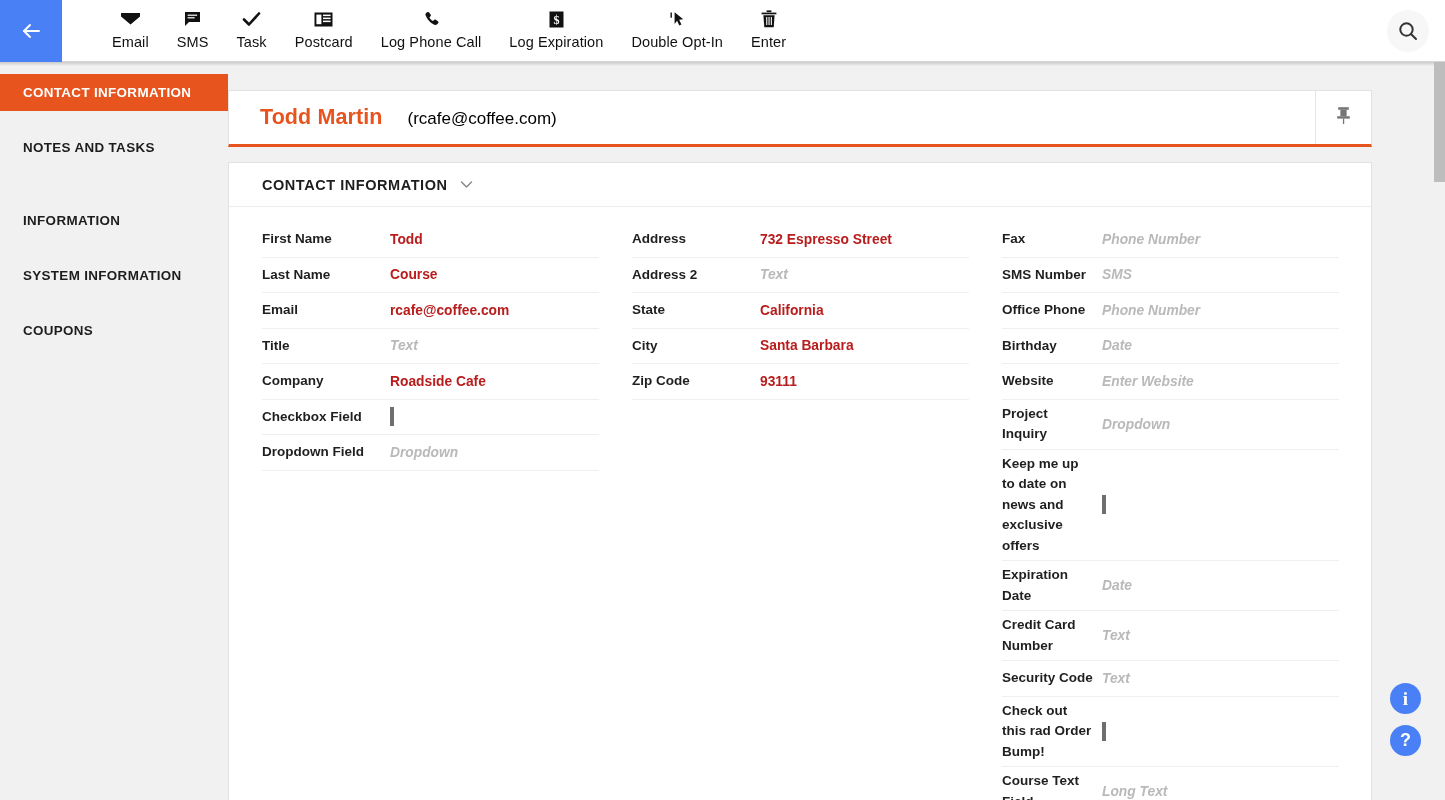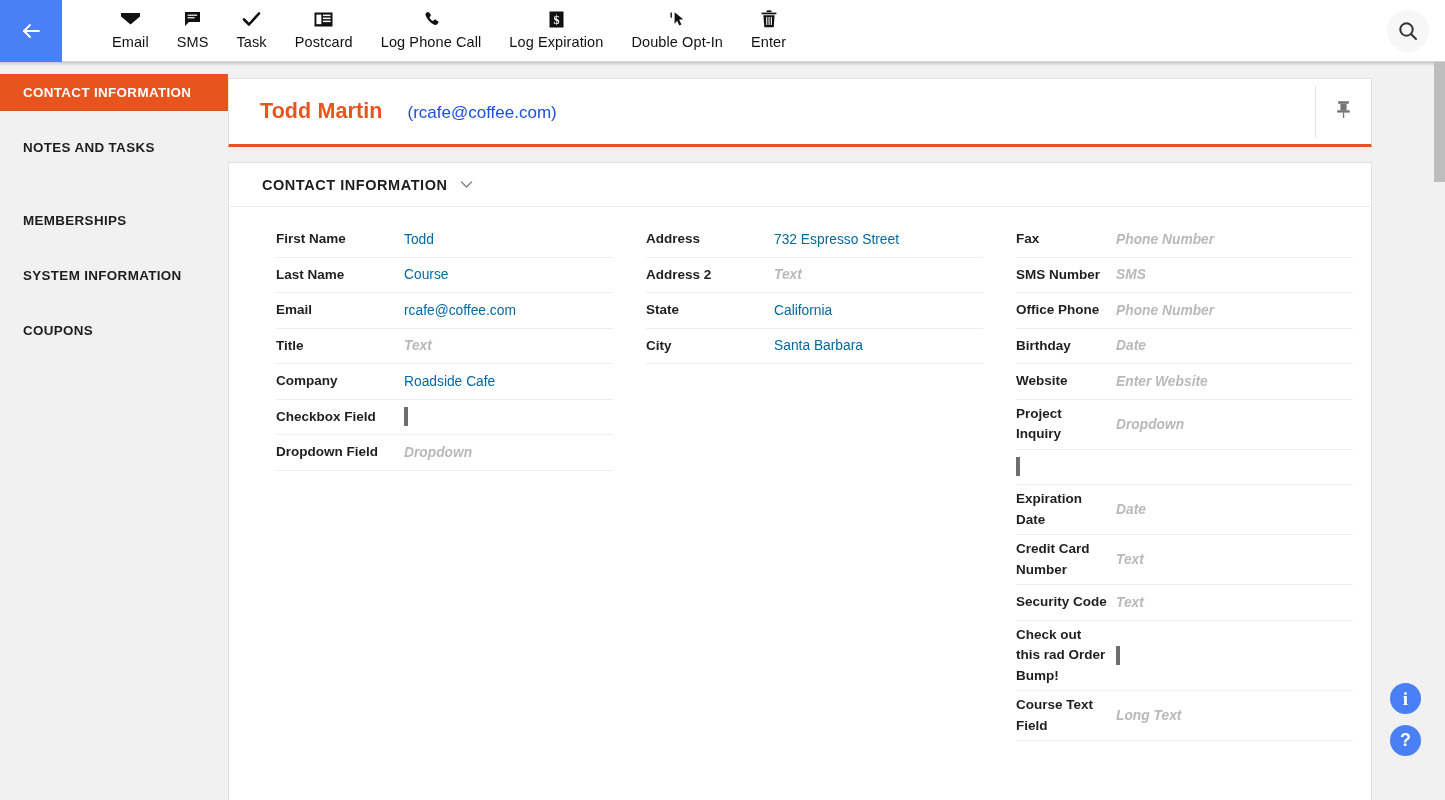--- a/index.html
+++ b/index.html
@@ -92,37 +92,37 @@
   
   #main {
     position: absolute; top: 62px; left: 228px;
     width: 1207px; height: 738px;
     background: #f1f1f1;
     overflow: hidden;
   }
 
   
   #contact-header {
-    position: absolute; top: 16px; left: 0px;
-    width: 1144px; height: 69px;
+    position: absolute; top: 28px; left: 0px;
+    width: 1144px; height: 57px;
     background: #ffffff;
     border: 1px solid #e2e2e2;
     border-bottom: 3px solid #e8541e;
     display: flex; align-items: center; justify-content: flex-end;
   }
   #contact-name-wrap {
     flex: 1 1 auto; display: flex; align-items: baseline;
     padding-left: 31px;
   }
   #contact-name {
     font-size: 21.5px; font-weight: bold; color: #e8541e;
     letter-spacing: 0.1px;
   }
   #contact-email {
-    font-size: 17px; color: #1d4ed8; margin-left: 25px;
+    font-size: 17px; color: #000000; margin-left: 25px;
   }
   #pin-btn {
     width: 56px; height: 53px;
     border-left: 1px solid #e6e6e6;
     display: flex; align-items: center; justify-content: center;
     cursor: pointer;
   }
 
   
   #content-card {
@@ -150,41 +150,41 @@
     display: flex;
     padding: 15px 0 0 0;
   }
   .col {
     flex: 0 0 auto;
     padding: 0 0 0 33px;
   }
   .col-1 { width: 370px; }
   .col-2 { width: 370px; }
   .col-3 { width: 370px; }
-  .col-inner { width: 337px; margin-left: 14px; }
+  .col-inner { width: 337px; }
 
   .field-row {
     display: flex; align-items: center;
     border-bottom: 1px solid #efefef;
     min-height: 35.5px;
     padding: 4px 0;
   }
   .field-label {
     width: 128px; flex: 0 0 128px;
     font-size: 13.5px;
     font-weight: bold;
     color: #1f1f1f;
     line-height: 20.5px;
     padding-right: 8px;
   }
   .field-value {
     flex: 1 1 auto;
     font-size: 13.8px;
-    font-weight: normal;
-    color: #0369a1;
+    font-weight: bold;
+    color: #b91c1c;
   }
   .field-value.placeholder {
     font-weight: bold;
     font-style: italic;
     color: #b9b9b9;
   }
   .checkbox {
     width: 16px; height: 16px;
     border: 2px solid #6e6e6e;
     background: #ffffff;
@@ -348,21 +348,21 @@
   <div class="nav-item active">
     <span>CONTACT INFORMATION</span>
   </div>
   <div class="nav-spacer"></div>
   <div class="nav-item">
     <span>NOTES AND TASKS</span>
   </div>
   <div class="nav-spacer"></div>
   <div class="nav-spacer"></div>
   <div class="nav-item">
-    <span>MEMBERSHIPS</span>
+    <span>INFORMATION</span>
   </div>
   <div class="nav-spacer"></div>
   <div class="nav-item">
     <span>SYSTEM INFORMATION</span>
   </div>
   <div class="nav-spacer"></div>
   <div class="nav-item">
     <span>COUPONS</span>
   </div>
 </div>
@@ -445,20 +445,24 @@
             <div class="field-value placeholder">Text</div>
           </div>
           <div class="field-row">
             <div class="field-label">State</div>
             <div class="field-value">California</div>
           </div>
           <div class="field-row">
             <div class="field-label">City</div>
             <div class="field-value">Santa Barbara</div>
           </div>
+          <div class="field-row">
+            <div class="field-label">Zip Code</div>
+            <div class="field-value">93111</div>
+          </div>
         </div>
       </div>
 
       <div class="col col-3">
         <div class="col-inner">
           <div class="field-row">
             <div class="field-label">Fax</div>
             <div class="field-value placeholder">Phone Number</div>
           </div>
           <div class="field-row">
@@ -475,20 +479,21 @@
           </div>
           <div class="field-row">
             <div class="field-label">Website</div>
             <div class="field-value placeholder">Enter Website</div>
           </div>
           <div class="field-row">
             <div class="field-label">Project Inquiry</div>
             <div class="field-value placeholder">Dropdown</div>
           </div>
           <div class="field-row">
+            <div class="field-label">Keep me up to date on news and exclusive offers</div>
             <div class="field-value">
               <span class="checkbox"></span>
             </div>
           </div>
           <div class="field-row">
             <div class="field-label">Expiration Date</div>
             <div class="field-value placeholder">Date</div>
           </div>
           <div class="field-row">
             <div class="field-label">Credit Card Number</div>

